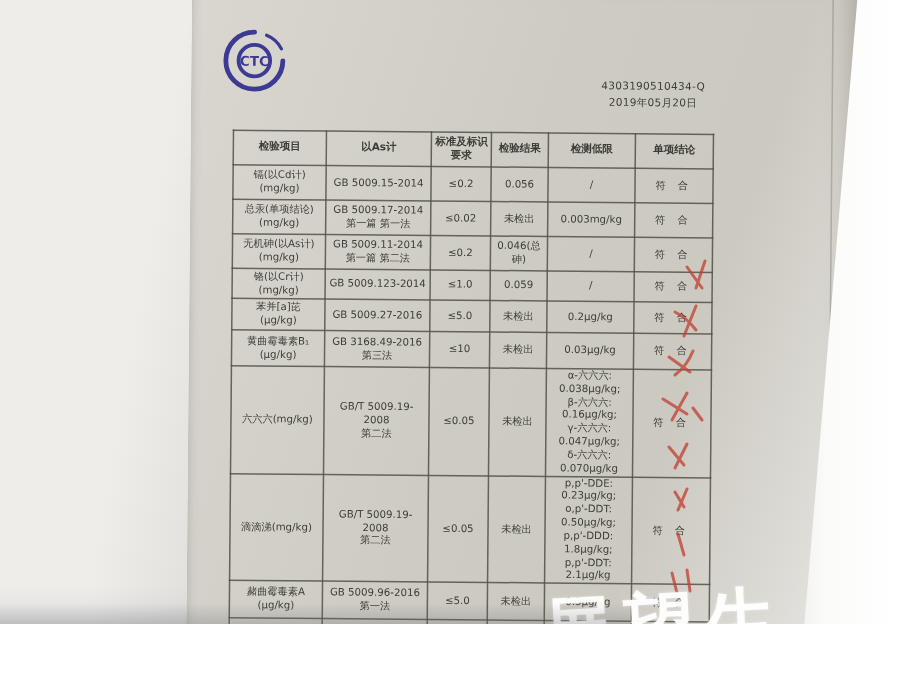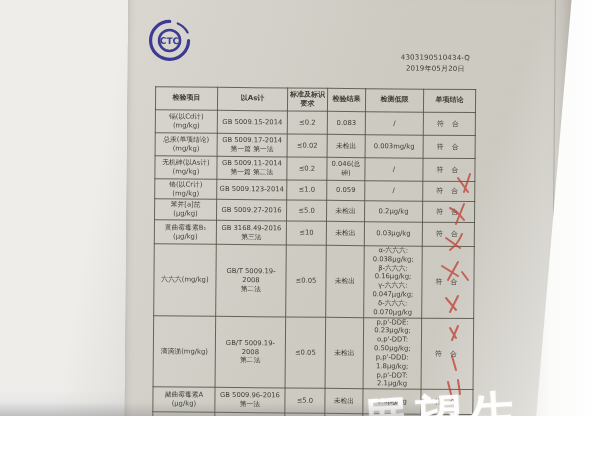--- a/index.html
+++ b/index.html
@@ -107,21 +107,21 @@
           <th>检测低限</th>
           <th>单项结论</th>
         </tr>
       </thead>
       <tbody>
   <tr>
     <td data-cell="item">镉(以Cd计)
 (mg/kg)</td>
     <td data-cell="method">GB 5009.15-2014</td>
     <td data-cell="standard">≤0.2</td>
-    <td data-cell="result">0.083</td>
+    <td data-cell="result">0.056</td>
     <td data-cell="limit">/</td>
     <td data-cell="conclusion">符 合</td>
   </tr>
 
   <tr>
     <td data-cell="item">总汞(单项结论)
 (mg/kg)</td>
     <td data-cell="method">GB 5009.17-2014
 第一篇 第一法</td>
     <td data-cell="standard">≤0.02</td>

